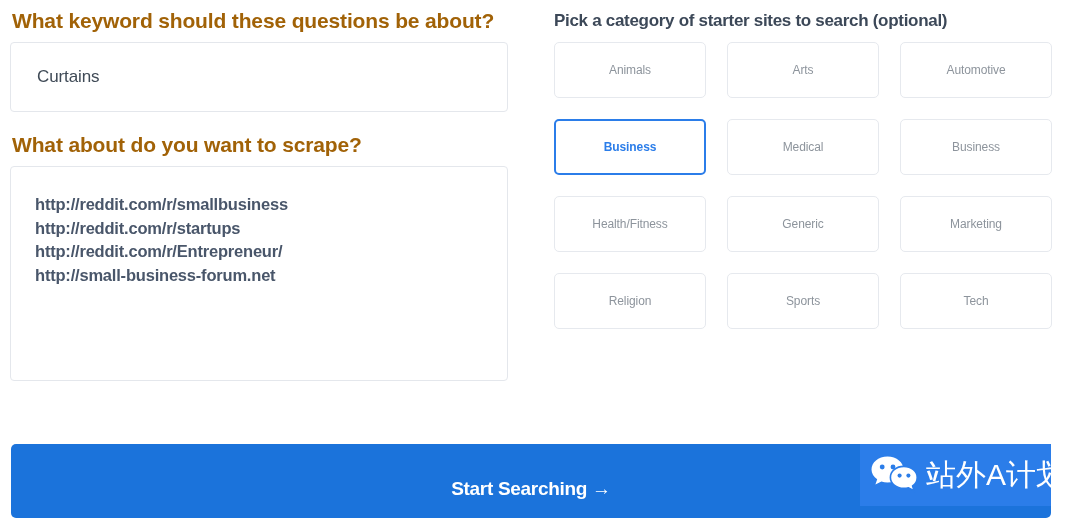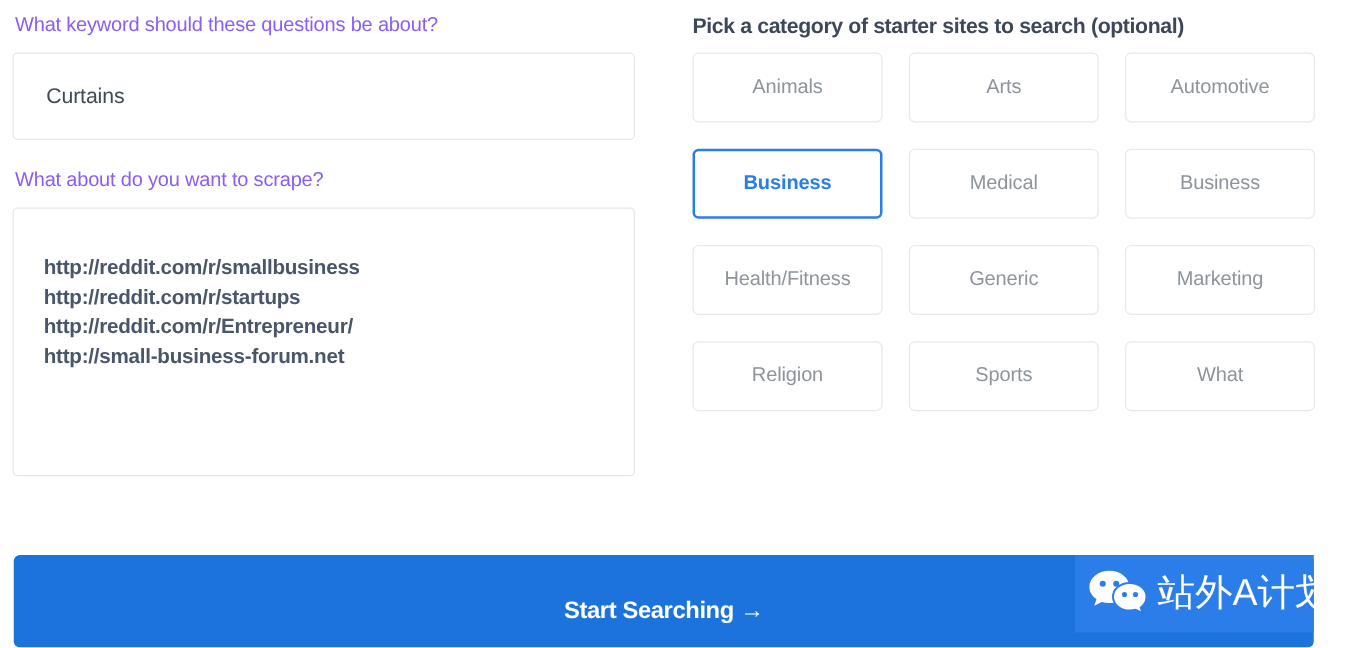--- a/index.html
+++ b/index.html
@@ -21,23 +21,23 @@
   }
 
   
   .left-col {
     position: absolute;
     left: 10px;
     top: 0;
     width: 498px;
   }
   .field-label {
-    font-size: 16px;
-    font-weight: normal;
-    color: #8b5cf6;
+    font-size: 21px;
+    font-weight: bold;
+    color: #a16207;
     letter-spacing: -0.15px;
     line-height: 22px;
     margin: 0;
     padding: 10px 0 0 2px;
   }
   .text-input {
     box-sizing: border-box;
     width: 498px;
     height: 70px;
     margin-top: 10px;
@@ -55,21 +55,21 @@
     padding-top: 22px;
   }
   .textarea-box {
     box-sizing: border-box;
     width: 498px;
     height: 215px;
     margin-top: 10px;
     border: 1px solid #e4e7ec;
     border-radius: 4px;
     background: #ffffff;
-    padding: 36px 0 0 24px;
+    padding: 26px 0 0 24px;
   }
   .textarea-line {
     font-size: 16.5px;
     font-weight: bold;
     color: #49566a;
     line-height: 23.5px;
     letter-spacing: -0.2px;
     white-space: nowrap;
   }
 
@@ -98,21 +98,21 @@
   }
   .cat-btn {
     box-sizing: border-box;
     height: 56px;
     border: 1px solid #e6e9ee;
     border-radius: 5px;
     background: #ffffff;
     display: flex;
     align-items: center;
     justify-content: center;
-    font-size: 16px;
+    font-size: 12px;
     color: #8d949c;
     letter-spacing: -0.1px;
     cursor: pointer;
     user-select: none;
   }
   .cat-btn.selected {
     border: 2px solid #2b7de9;
     color: #2b7de9;
     font-weight: bold;
   }
@@ -205,21 +205,21 @@
       <div class="cat-btn">Arts</div>
       <div class="cat-btn">Automotive</div>
       <div class="cat-btn selected">Business</div>
       <div class="cat-btn">Medical</div>
       <div class="cat-btn">Business</div>
       <div class="cat-btn">Health/Fitness</div>
       <div class="cat-btn">Generic</div>
       <div class="cat-btn">Marketing</div>
       <div class="cat-btn">Religion</div>
       <div class="cat-btn">Sports</div>
-      <div class="cat-btn">What</div>
+      <div class="cat-btn">Tech</div>
     </div>
   </div>
 
   <div class="start-bar">
     <div class="start-label">
       <span>Start Searching</span>
       <span class="start-arrow">→</span>
     </div>
   </div>
 

